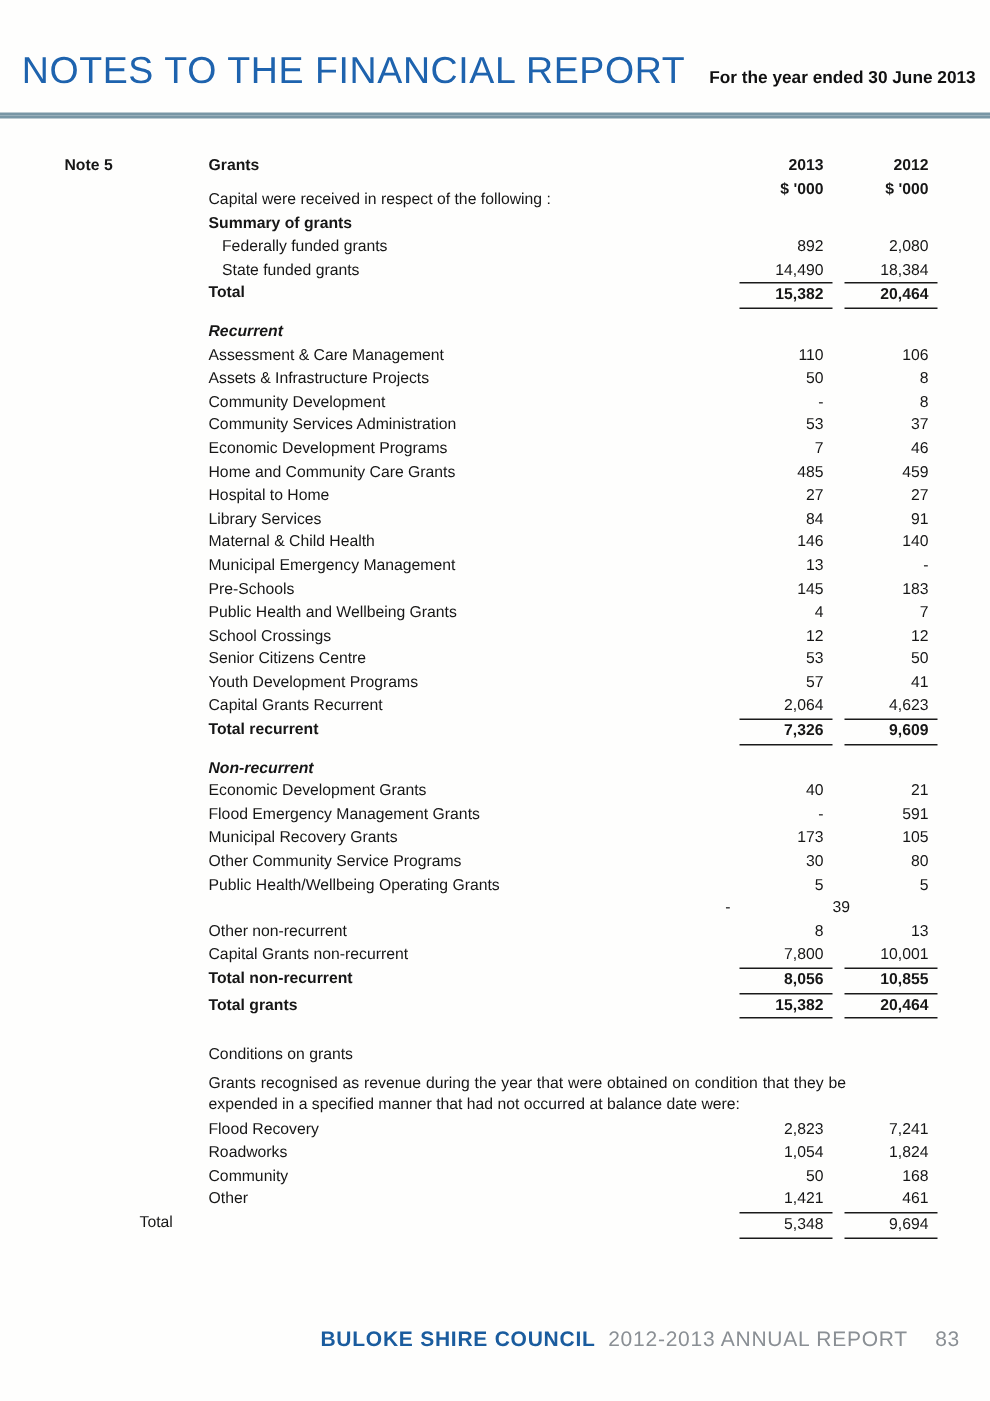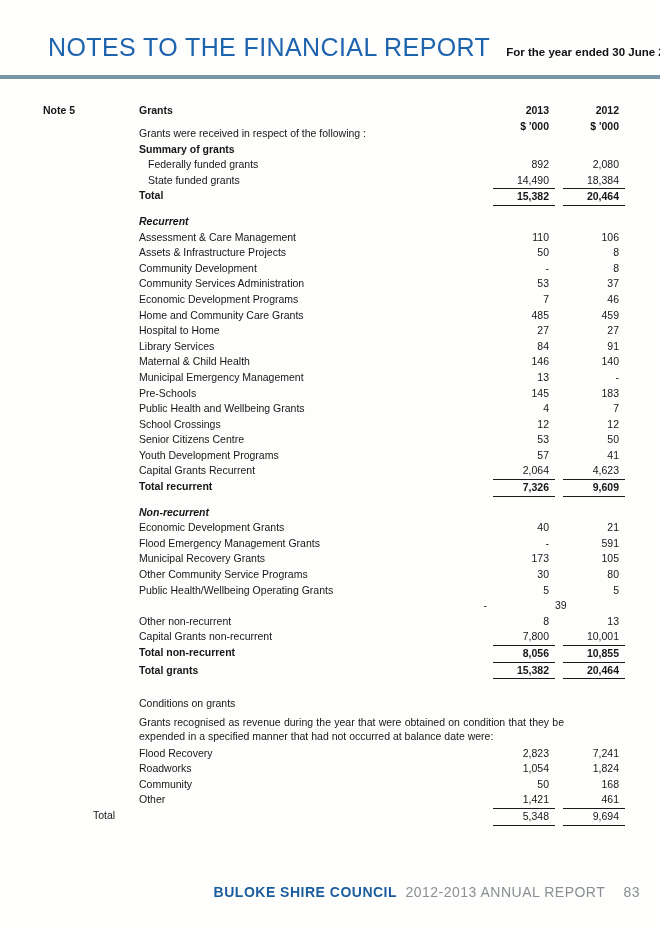--- a/index.html
+++ b/index.html
@@ -10,21 +10,21 @@
     --ink:#161616;
   }
   *{box-sizing:border-box;}
   html,body{margin:0;padding:0;background:#ffffff;}
   .page{
     width:660px;height:934px;position:relative;background:#fefefd;
     font-family:"Liberation Sans","DejaVu Sans",sans-serif;color:var(--ink);
     overflow:hidden;
   }
   
-  .report-header{display:flex;align-items:baseline;padding:33px 43px 0 48px;}
+  .report-header{display:flex;align-items:baseline;padding:33px 43px 0 48px;justify-content:center;}
   .page-title{
     font-size:25px;font-weight:400;letter-spacing:.4px;color:var(--title-blue);
     white-space:nowrap;
   }
   .report-subtitle{
     font-size:11.5px;font-weight:bold;color:#111;margin-left:16px;white-space:nowrap;
   }
   .header-divider{
     margin-top:13px;width:660px;height:3px;
     border-top:2px solid var(--divider-blue);
@@ -80,21 +80,21 @@
     <div class="row">
       <div class="cell-note b">Note 5</div>
       <div class="cell-label b">Grants</div>
       <div class="num b">2013</div>
       <div></div>
       <div class="num b">2012</div>
     </div>
 
     <div class="row units-row">
       <div class="cell-note"></div>
-      <div class="cell-label">Grants were received in respect of the following :</div>
+      <div class="cell-label">Capital were received in respect of the following :</div>
       <div class="num b">$ '000</div>
       <div></div>
       <div class="num b">$ '000</div>
     </div>
 
     <div>
         <div class="row b">
           <div class="cell-note"></div>
           <div class="cell-label">Summary of grants</div>
           <div class="num"></div>

